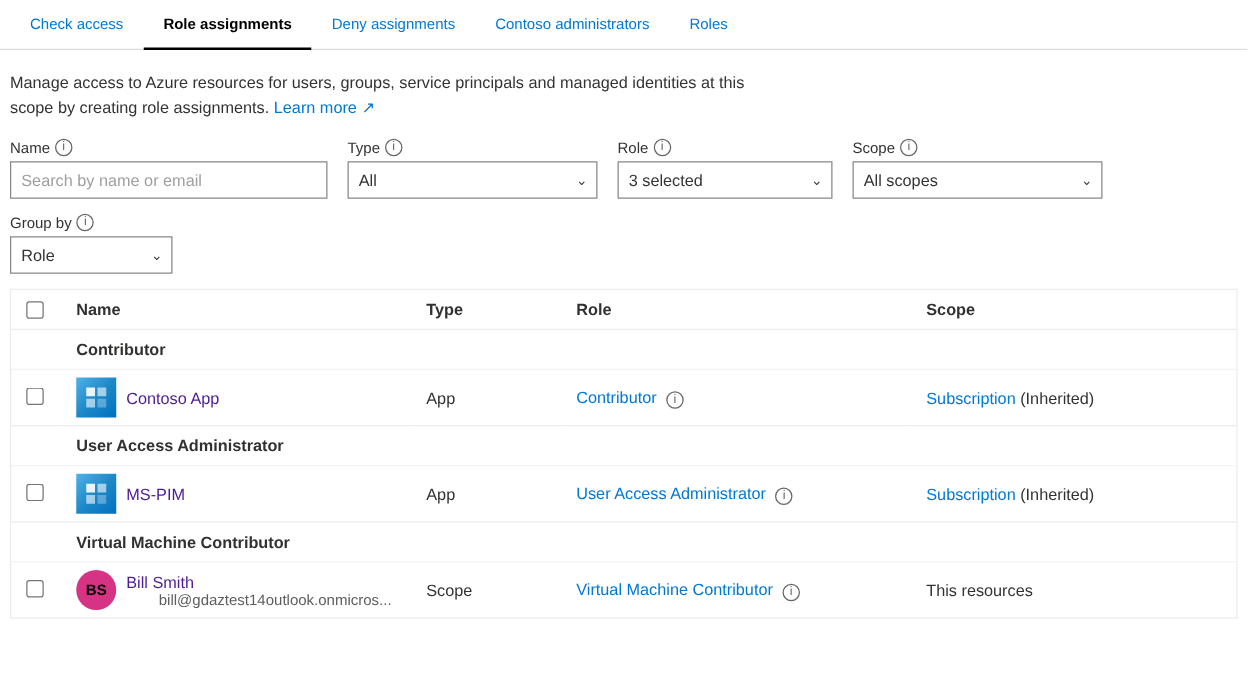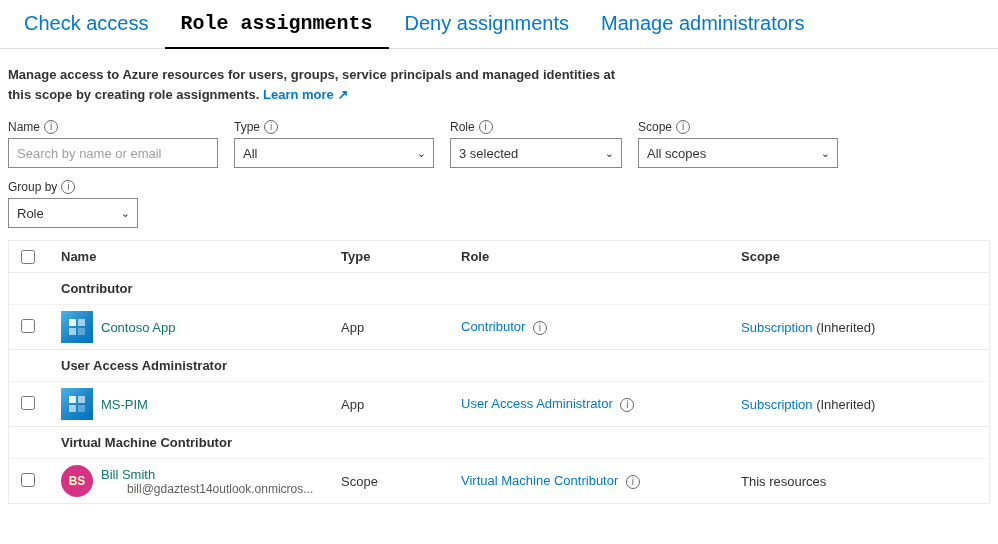--- a/index.html
+++ b/index.html
@@ -7,44 +7,42 @@
 
     .nav-tabs {
       display: flex;
       border-bottom: 1px solid #ddd;
       padding: 0 8px;
     }
     .nav-tab {
       padding: 12px 16px;
       cursor: pointer;
       color: #0078d4;
-      font-size: 20px;
+      font-size: 12px;
       text-decoration: none;
       white-space: nowrap;
       border-bottom: 2px solid transparent;
       margin-bottom: -1px;
     }
     .nav-tab.active {
       color: #000;
       border-bottom: 2px solid #000;
       font-weight: 600;
-      font-family: Liberation Mono, monospace;
     }
 
     .content {
       padding: 16px 8px;
     }
 
     .description {
       font-size: 13px;
       color: #333;
       margin-bottom: 16px;
       max-width: 620px;
       line-height: 1.5;
-      font-weight: bold;
     }
     .description a {
       color: #0078d4;
       text-decoration: none;
     }
 
     .filters-row {
       display: flex;
       align-items: flex-end;
       gap: 16px;
@@ -80,21 +78,21 @@
       line-height: 1;
     }
 
     .filter-input {
       border: 1px solid #8a8886;
       padding: 4px 8px;
       font-size: 13px;
       color: #404040;
       outline: none;
       height: 30px;
-      width: 210px;
+      width: 254px;
     }
     .filter-input::placeholder { color: #a19f9d; }
 
     .select-wrapper {
       position: relative;
       display: inline-flex;
       align-items: center;
       justify-content: flex-end;
     }
     .select-wrapper select {
@@ -204,28 +202,28 @@
     }
 
     .user-avatar {
       width: 32px;
       height: 32px;
       border-radius: 50%;
       background: #d63384;
       display: flex;
       align-items: center;
       justify-content: center;
-      color: #fef9c3;
+      color: #000000;
       font-size: 12px;
       font-weight: 600;
       flex-shrink: 0;
     }
 
     .name-link {
-      color: #0f766e;
+      color: #4c1d95;
       text-decoration: none;
       display: block;
     }
 
     .name-email {
       color: #605e5c;
       font-size: 12px;
       margin-left: 26px;
     }
 
@@ -249,21 +247,22 @@
     th.role-th { width: 280px; }
     th.scope-th { }
   </style>
 </head>
 <body>
 
 <nav class="nav-tabs">
   <a class="nav-tab">Check access</a>
   <a class="nav-tab active">Role assignments</a>
   <a class="nav-tab">Deny assignments</a>
-  <a class="nav-tab">Manage administrators</a>
+  <a class="nav-tab">Contoso administrators</a>
+  <a class="nav-tab">Roles</a>
 </nav>
 
 <div class="content">
 
   <p class="description">
     <span>Manage access to Azure resources for users, groups, service principals and managed identities at this scope by creating role assignments.</span>
     <a href="#"> <span>Learn more</span> ↗</a>
   </p>
 
   <div class="filters-row">

